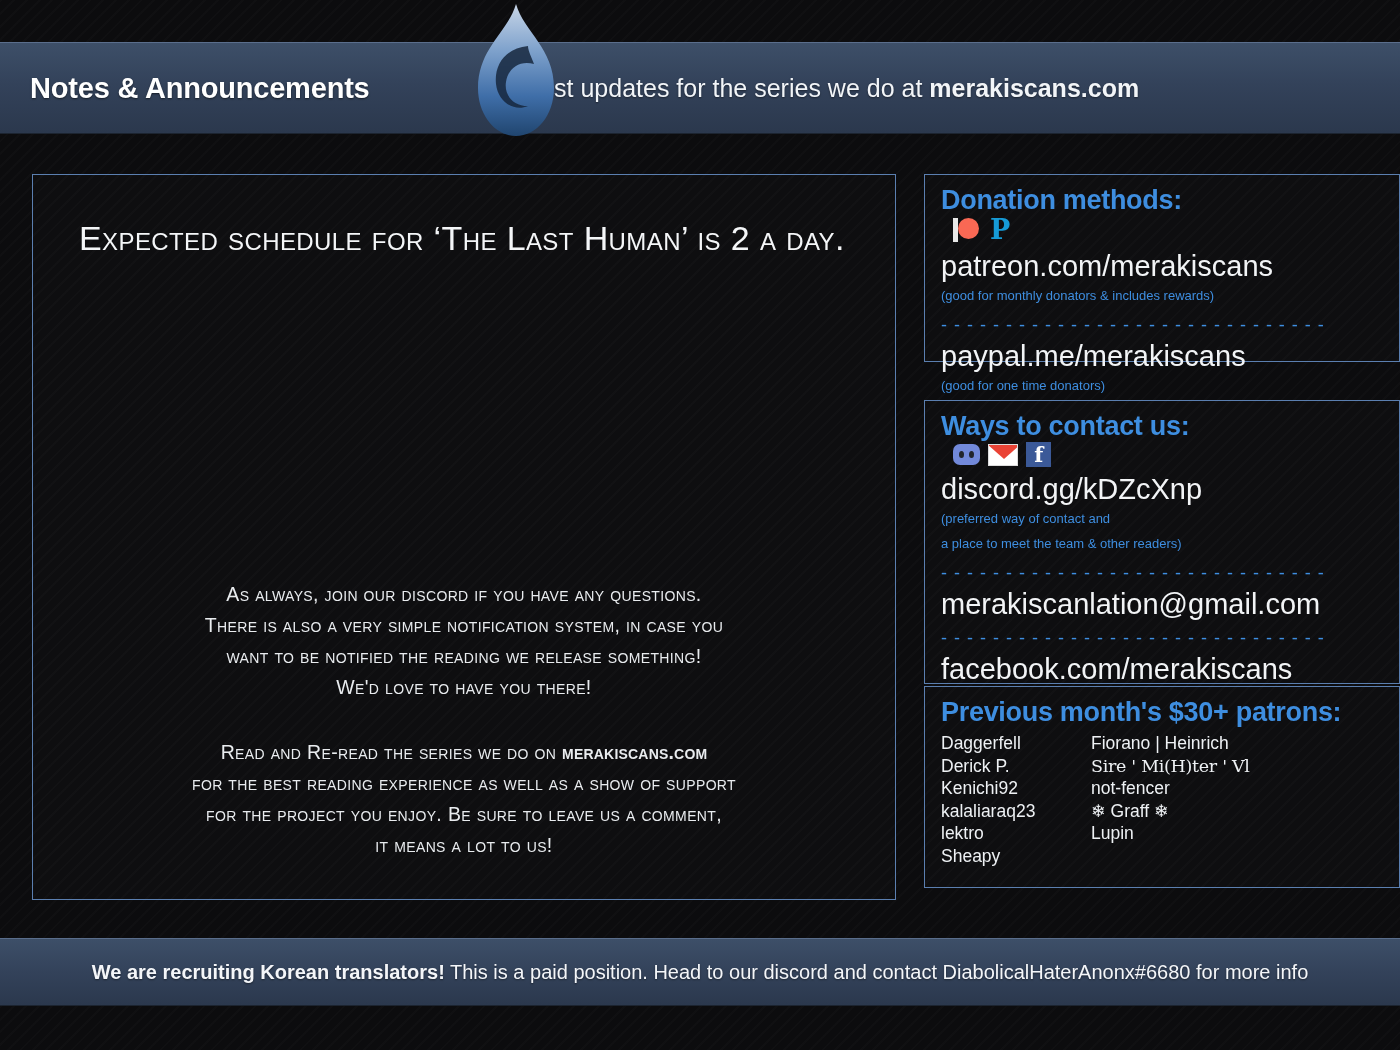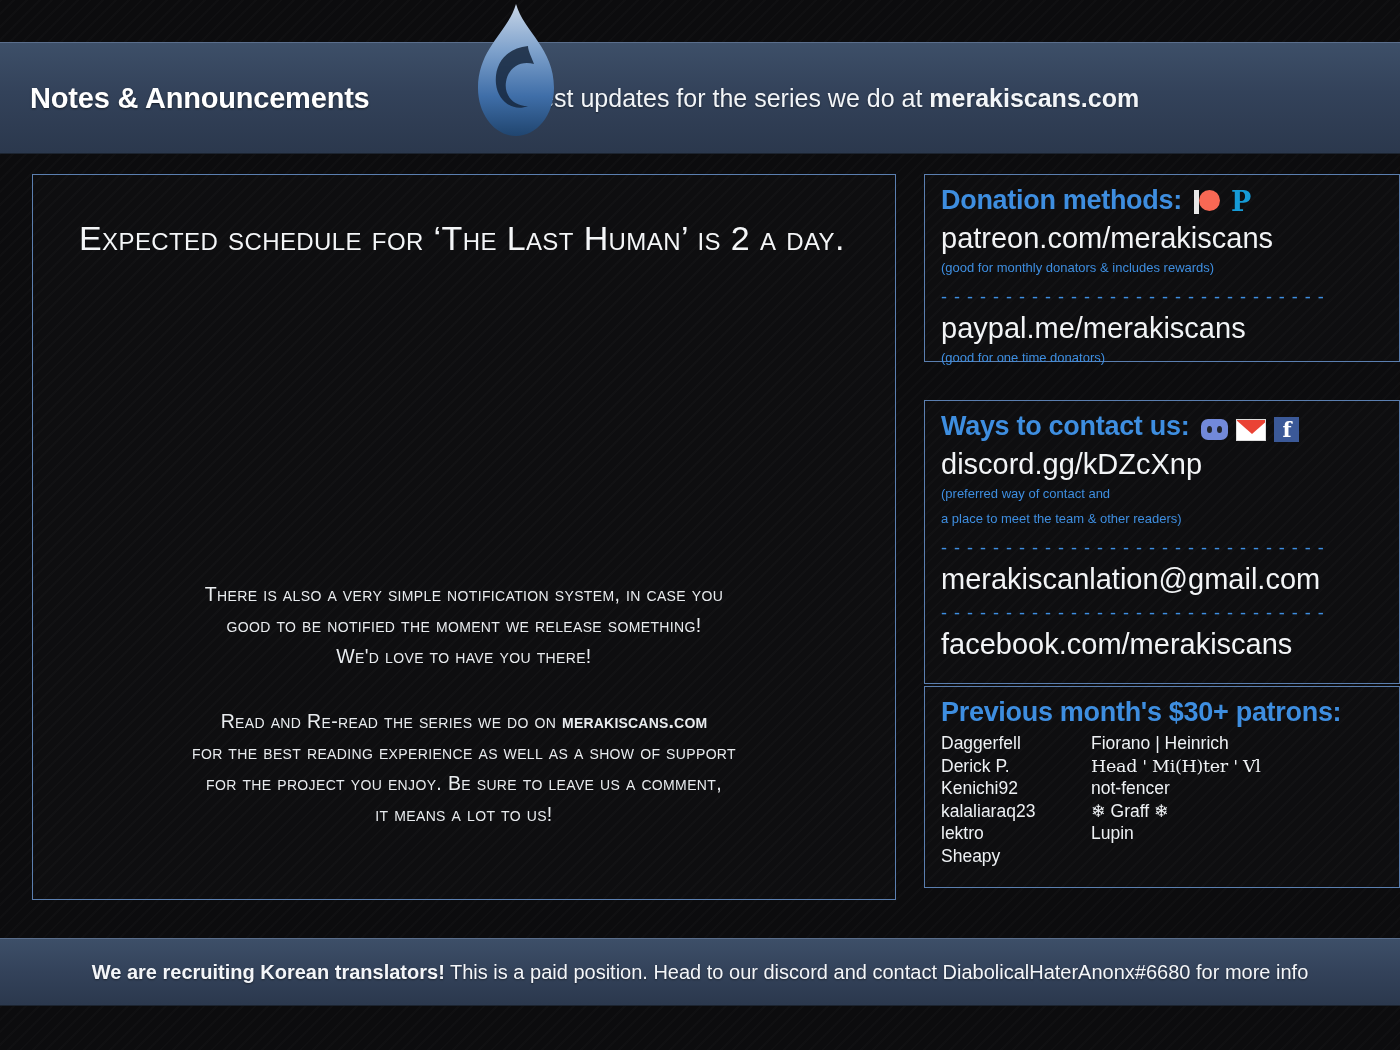--- a/index.html
+++ b/index.html
@@ -14,21 +14,21 @@
     position: relative;
     width: 1400px; height: 1050px;
     background:
       repeating-linear-gradient(135deg, rgba(255,255,255,0.016) 0 2px, rgba(0,0,0,0) 2px 9px),
       #0c0c0e;
   }
 
   
   .header {
     position: absolute; left: 0; top: 42px;
-    width: 1400px; height: 112px;
+    width: 1400px; height: 92px;
     background: linear-gradient(180deg, #3d4f68 0%, #33425a 45%, #2b384d 100%);
     border-top: 1px solid #5a6e8c;
     border-bottom: 1px solid #1c2430;
     display: flex; align-items: center;
   }
   .header-title {
     color: #ffffff;
     font-size: 29px;
     font-weight: bold;
     letter-spacing: -0.2px;
@@ -93,22 +93,23 @@
   }
   #card-donation { top: 174px; height: 188px; }
   #card-contact  { top: 400px; height: 284px; }
   #card-patrons  { top: 686px; height: 202px; overflow: hidden; }
 
   .card-title {
     color: #3e8ee0;
     font-size: 27px;
     font-weight: bold;
     letter-spacing: -0.3px;
-    display: flex; align-items: flex-end;
-    white-space: nowrap;
+    display: flex; align-items: flex-start;
+    white-space: nowrap;
+    flex-direction: column;
   }
   .card-title .icons { display: inline-flex; align-items: center; margin-left: 12px; gap: 8px; }
 
   .line-main {
     color: #f2f4f6;
     font-size: 29px;
     margin-top: 6px;
     white-space: nowrap;
   }
   .line-note {
@@ -232,22 +233,23 @@
       </defs>
       <path d="M48 2 C40 30 10 46 10 86 C10 114 28 134 48 134 C68 134 86 114 86 86 C86 46 56 30 48 2 Z" fill="url(#flameGrad)"></path>
       <path d="M60 44 C38 46 26 62 28 82 C30 100 46 110 60 104 C44 104 36 92 38 80 C40 66 52 58 66 62 C62 52 60 48 60 44 Z" fill="#16273d" opacity="0.85"></path>
     </svg>
   </div>
 
   <div class="left-panel">
     <div class="schedule">Expected schedule for ‘The Last Human’ is 2 a day.</div>
     <div class="left-body">
       <div>
+        <div>As always, join our discord if you have any questions.</div>
         <div>There is also a very simple notification system, in case you</div>
-        <div>good to be notified the moment we release something!</div>
+        <div>want to be notified the reading we release something!</div>
         <div>We'd love to have you there!</div>
       </div>
       <div class="para2">
         <div><span>Read and Re-read the series we do on </span><b>merakiscans.com</b></div>
         <div>for the best reading experience as well as a show of support</div>
         <div>for the project you enjoy. Be sure to leave us a comment,</div>
         <div>it means a lot to us!</div>
       </div>
     </div>
   </div>
@@ -294,21 +296,21 @@
       <div class="patron-col">
         <div>Daggerfell</div>
         <div>Derick P.</div>
         <div>Kenichi92</div>
         <div>kalaliaraq23</div>
         <div>lektro</div>
         <div>Sheapy</div>
       </div>
       <div class="patron-col">
         <div>Fiorano | Heinrich</div>
-        <div class="fancy">Head ' Mi(H)ter ' Vl</div>
+        <div class="fancy">Sire ' Mi(H)ter ' Vl</div>
         <div>not-fencer</div>
         <div>❄ Graff ❄</div>
         <div>Lupin</div>
       </div>
     </div>
   </div>
 
   <div class="footer">
     <div class="footer-text"><b>We are recruiting  Korean translators!</b><span> This is a paid position. Head to our discord and contact DiabolicalHaterAnonx#6680 for more info</span></div>
   </div>

